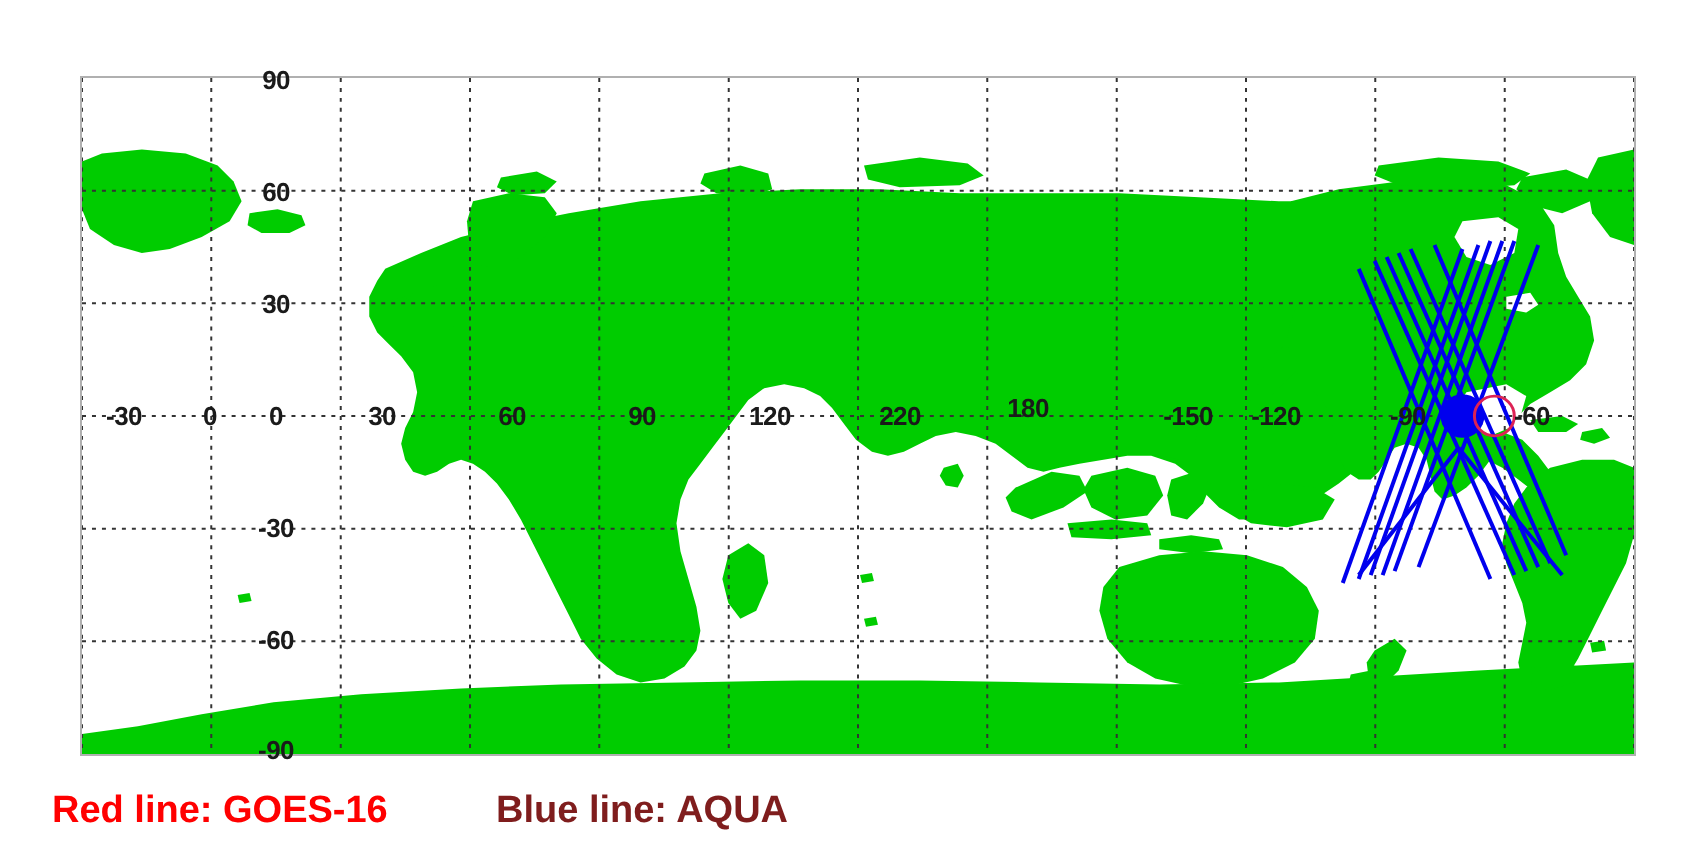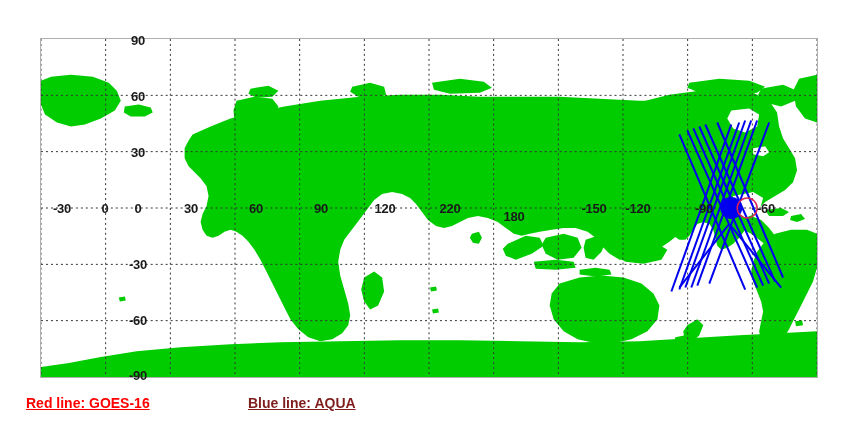--- a/index.html
+++ b/index.html
@@ -60,26 +60,25 @@
   #legend {
     position: absolute;
     left: 0;
     top: 396px;
     width: 850px;
     height: 24px;
   }
   .legend-entry {
     position: absolute;
     font-family: "Liberation Sans", sans-serif;
-    font-size: 14px;
+    font-size: 19px;
     font-weight: bold;
     white-space: nowrap;
     line-height: 1;
     top: 0;
-    text-decoration: underline;
   }
   #legend-red   { left: 26px;  color: #ff0000; }
   #legend-blue  { left: 248px; color: #7f1d1d; }
   #legend-epoch { left: 452px; color: #000000; }
 </style>
 </head>
 <body>
 
 <div id="stage">
 
@@ -239,21 +238,21 @@
   <div class="tick-label" style="left:138px; top:320px;">-60</div>
   <div class="tick-label" style="left:138px; top:375px;">-90</div>
 
   <div class="tick-label" style="left:62px;  top:208px;">-30</div>
   <div class="tick-label" style="left:105px; top:208px;">0</div>
   <div class="tick-label" style="left:191px; top:208px;">30</div>
   <div class="tick-label" style="left:256px; top:208px;">60</div>
   <div class="tick-label" style="left:321px; top:208px;">90</div>
   <div class="tick-label" style="left:385px; top:208px;">120</div>
   <div class="tick-label" style="left:450px; top:208px;">220</div>
-  <div class="tick-label" style="left:514px; top:216px;">180</div>
+  <div class="tick-label" style="left:514px; top:204px;">180</div>
   <div class="tick-label" style="left:594px; top:208px;">-150</div>
   <div class="tick-label" style="left:638px; top:208px;text-align:right;">-120</div>
   <div class="tick-label" style="left:704px; top:208px;">-90</div>
   <div class="tick-label" style="left:766px; top:208px;">-60</div>
 
   <div id="legend">
     <div class="legend-entry" id="legend-red">Red line: GOES-16</div>
     <div class="legend-entry" id="legend-blue">Blue line: AQUA</div>
   </div>
 

